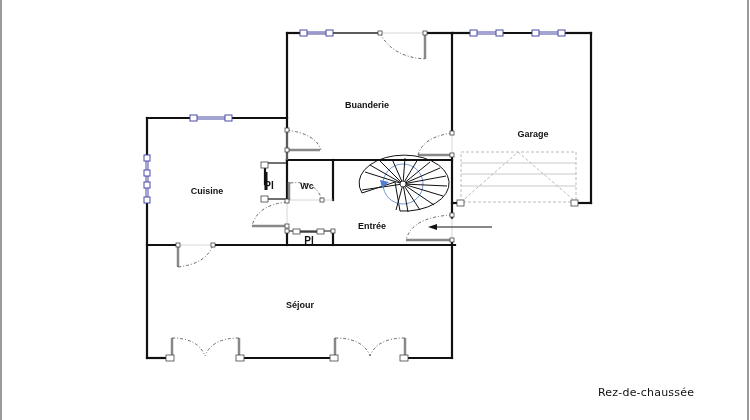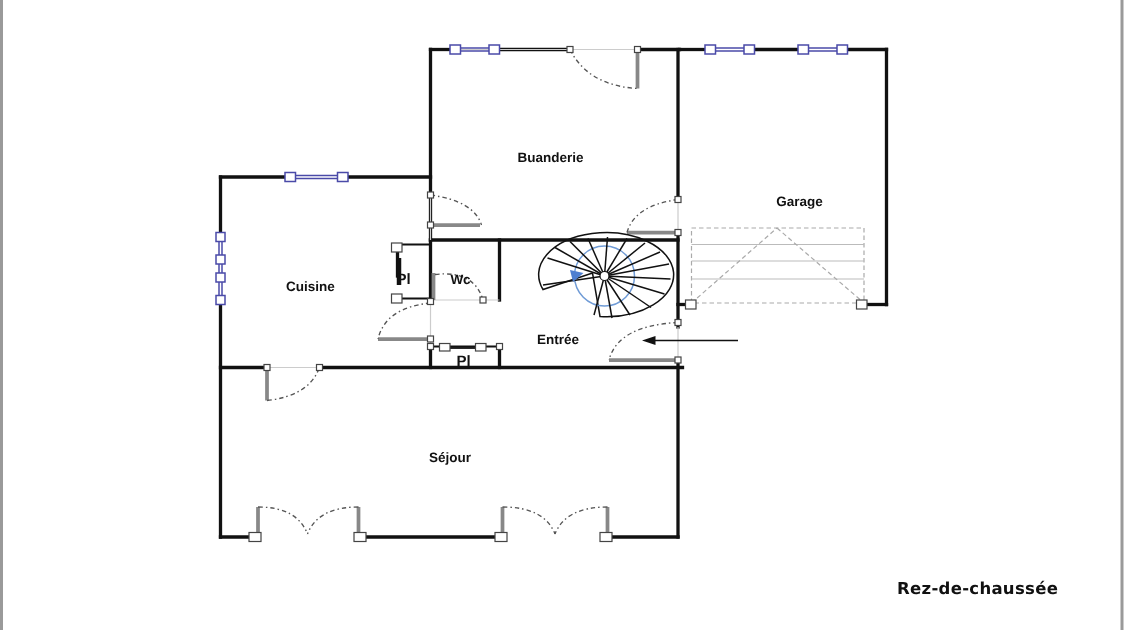--- a/index.html
+++ b/index.html
@@ -2,21 +2,21 @@
 <html><head>
   <meta charset="utf-8">
   <style>
     html, body { margin: 0; padding: 0; background: #ffffff; }
     body { width: 750px; height: 420px; position: relative; overflow: hidden; font-family: "Liberation Sans", sans-serif; }
     .frame-left { position: absolute; left: 0; top: 0; width: 2px; height: 420px; background: #9a9a9a; }
     .frame-right { position: absolute; left: 747px; top: 0; width: 2px; height: 420px; background: #9a9a9a; }
     svg { position: absolute; left: 0; top: 0; }
     .room-label { font-family: "Liberation Sans", sans-serif; font-weight: bold; font-size: 9px; fill: #111; }
     .small-label { font-family: "Liberation Sans", sans-serif; font-weight: bold; font-size: 10px; fill: #111; }
-    .title { position: absolute; left: 598px; top: 386px; font-family: "DejaVu Sans", sans-serif; font-weight: bold; font-size: 11px; color: #111; letter-spacing: 0.2px; }
+    .title { position: absolute; left: 598px; top: 386px; font-family: "DejaVu Sans", sans-serif; font-weight: normal; font-size: 11px; color: #111; letter-spacing: 0.2px; }
     .wall { stroke: #111; stroke-width: 2.2; fill: none; stroke-linecap: square; }
     .thin { stroke: #111; stroke-width: 1.2; fill: none; }
     .leaf { stroke: #888; stroke-width: 2.5; fill: none; }
     .swing { stroke: #555; stroke-width: 0.9; fill: none; stroke-dasharray: 3 2 1 2; }
     .jamb { fill: #fff; stroke: #444; stroke-width: 0.8; }
     .win { fill: #fff; stroke: #4a4aa8; stroke-width: 1; }
     .winline { stroke: #4a4aa8; stroke-width: 1; }
     .opening { stroke: #ccc; stroke-width: 0.8; }
     .garage-door { stroke: #aaa; stroke-width: 0.8; fill: none; stroke-dasharray: 3 2; }
     .garage-line { stroke: #bbb; stroke-width: 0.8; }

